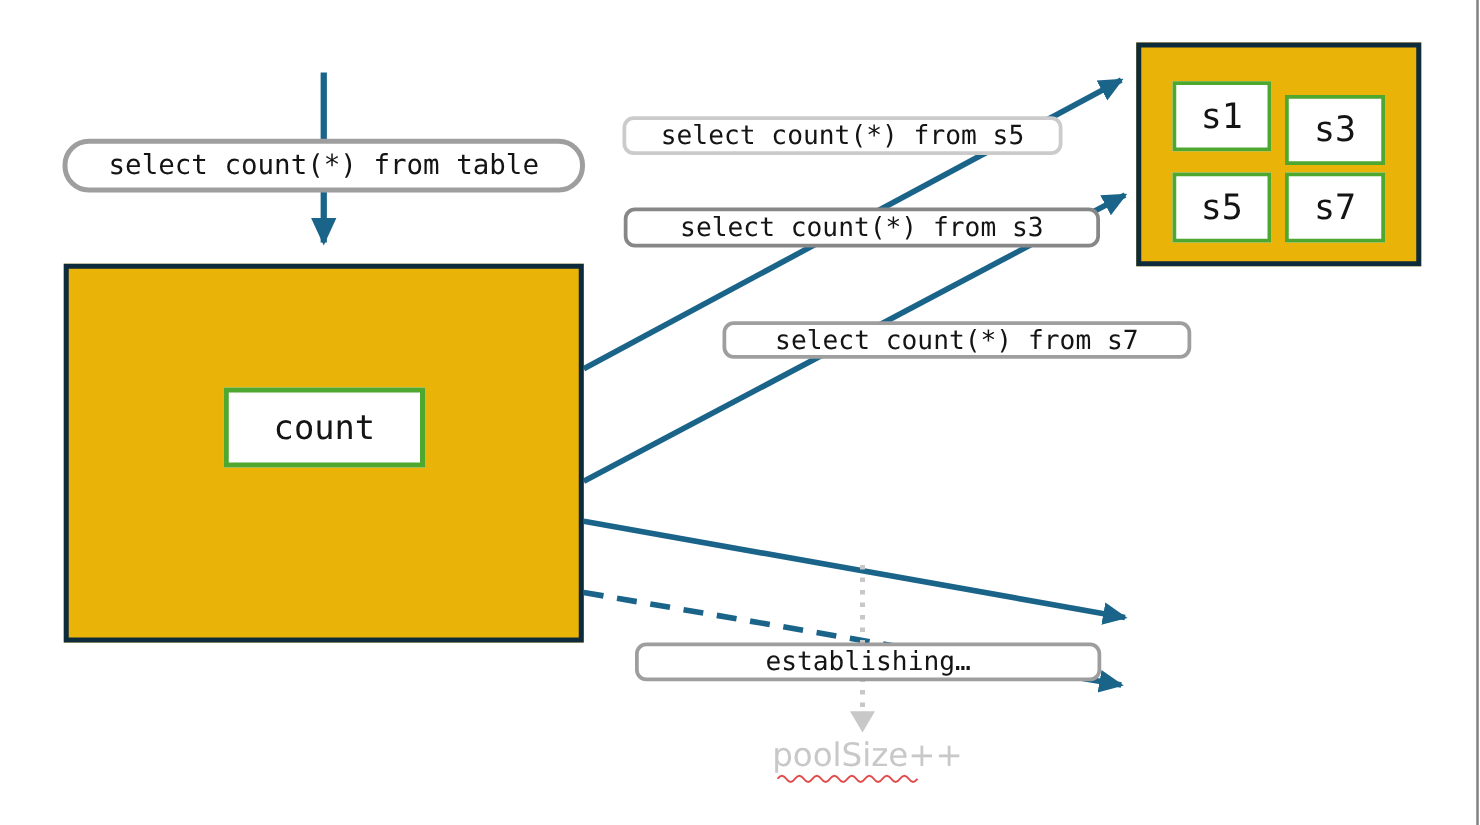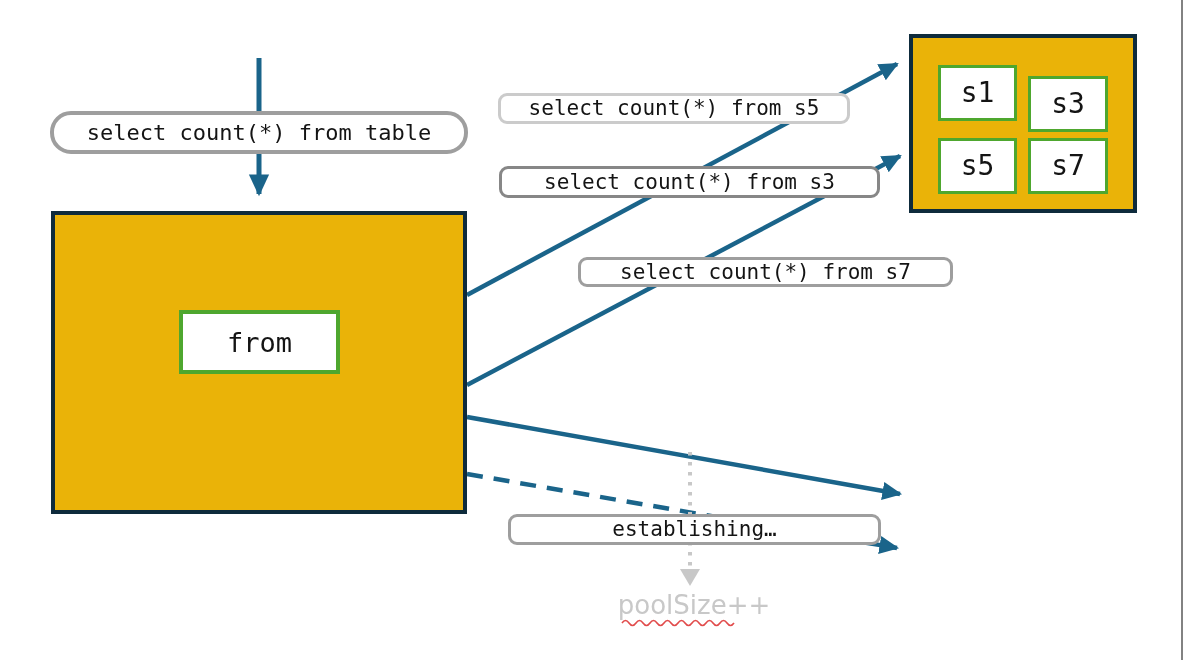--- a/index.html
+++ b/index.html
@@ -66,21 +66,21 @@
 
     <path d="M622 623 q3.5 -5 7 0 t7 0 t7 0 t7 0 t7 0 t7 0 t7 0 t7 0 t7 0 t7 0 t7 0 t7 0 t7 0 t7 0 t7 0 t7 0" fill="none" stroke="#E14B4B" stroke-width="1.6"></path>
   </svg>
 
   <div class="qlabel big" style="left:50px;top:111px;width:418px;height:43px;">
     <span>select count(*) from table</span>
   </div>
 
   <div class="node-box" style="left:51px;top:211px;width:416px;height:303px;">
     <div class="inner-white table-label" style="left:124px;top:95px;width:161px;height:64px;">
-      <span>from</span>
+      <span>count</span>
     </div>
   </div>
 
   <div class="node-box" style="left:909px;top:34px;width:228px;height:179px;">
     <div class="inner-white" style="left:25px;top:27px;width:79px;height:56px;">
       <span>s1</span>
     </div>
     <div class="inner-white" style="left:115px;top:38px;width:80px;height:56px;">
       <span>s3</span>
     </div>

